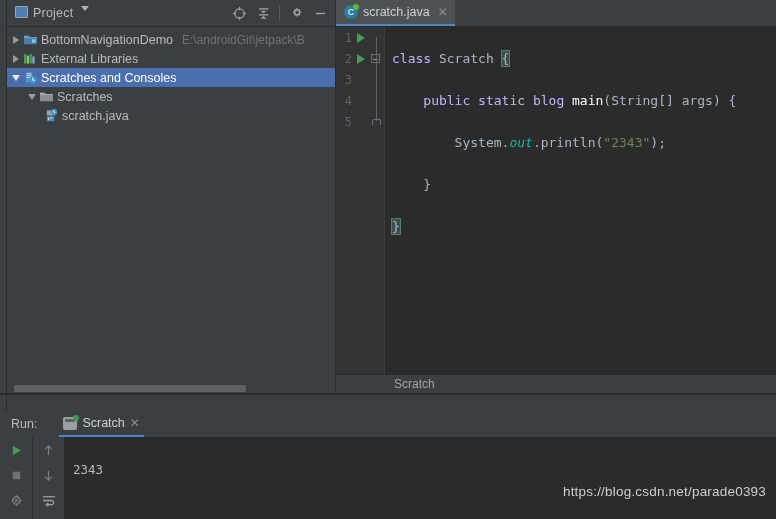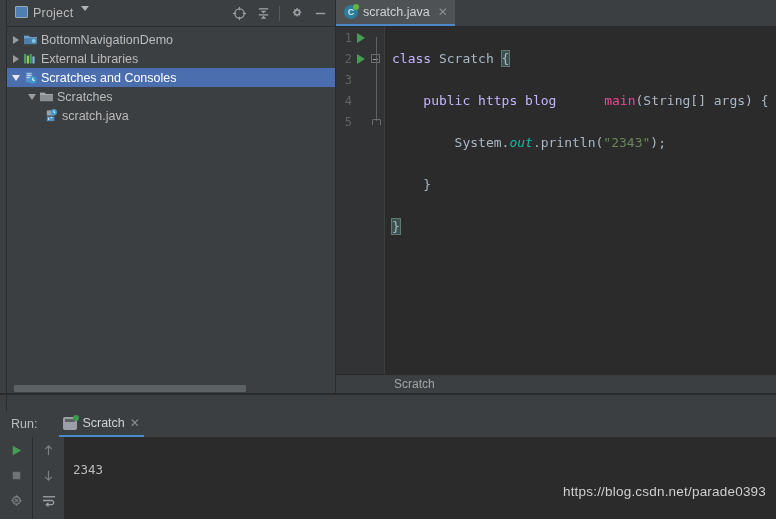--- a/index.html
+++ b/index.html
@@ -116,21 +116,21 @@
   }
   .fold-line { position:absolute; left:40px; top:10px; width:1px; height:84px; background:#606366; }
   .fold-cap { position:absolute; left:36px; top:92px; width:9px; height:6px; border:1px solid #6a6e70; border-bottom:none; border-radius:2px 2px 0 0; }
 
   .code {
     flex:1; padding:0 0 0 8px; position:relative;
     font-family:"DejaVu Sans Mono", monospace; font-size:13px; line-height:21px;
     color:#a9b7c6; white-space:pre;
   }
   .kw { color:#c4b5fd; }
-  .mname { color:#ec4899;margin-left:40px; }
+  .mname { color:#ffffff; }
   .field-static { color:#14b8a6; font-style:italic; }
   .str { color:#6a8759; }
   .brace-hl { background:#3b514d; outline:1px solid #5d7a72; color:#a9b7c6; }
   .cursor-brace { color:#a9b7c6; }
 
   .editor-vline { position:absolute; left:48px; top:0; width:1px; height:347px; background:#3c3f41; }
 
   
   .editor-status {
     position:absolute; left:336px; top:374px; width:440px; height:19px;
@@ -242,20 +242,21 @@
             <span class="arrow-r"></span>
           </span>
         <span class="node-icon">
           <svg width="15" height="13" viewBox="0 0 16 14">
             <path d="M1 3 L6 3 L7.2 4.4 L15 4.4 L15 12 L1 12 Z" fill="#4e7ea8"></path>
             <path d="M1 3 L6 3 L7.2 4.4 L15 4.4 L15 5.6 L1 5.6 Z" fill="#6a9fcb"></path>
             <circle cx="11.5" cy="8.6" r="2.2" fill="#7fc9e8"></circle>
           </svg>
         </span>
         <span class="node-label">BottomNavigationDemo</span>
+        <span class="node-path">E:\androidGit\jetpack\B</span>
       </div>
 
       <div class="tree-row ind1">
         <span class="tw-arrow">
             <span class="arrow-r"></span>
           </span>
         <span class="node-icon">
           <svg width="14" height="13" viewBox="0 0 14 13">
             <rect x="1" y="2" width="2.2" height="9.5" fill="#4a9c6e"></rect>
             <rect x="3.8" y="3.6" width="2.2" height="7.9" fill="#8fd04a"></rect>
@@ -361,21 +362,21 @@
           <span class="gfold"></span>
         </div>
         <div class="fold-line"></div>
         <div class="fold-cap"></div>
       </div>
 
       <div class="editor-vline"></div>
 
       <div class="code">
 <div><span class="kw">class</span> <span>Scratch</span> <span class="brace-hl">{</span></div>
-<div>    <span class="kw">public</span> <span class="kw">https</span> <span class="kw">blog</span> <span class="mname">main</span>(String[] args) {</div>
+<div>    <span class="kw">public</span> <span class="kw">static</span> <span class="kw">blog</span> <span class="mname">main</span>(String[] args) {</div>
 <div>        System.<span class="field-static">out</span>.println(<span class="str">"2343"</span>);</div>
 <div>    }</div>
 <div><span class="brace-hl cursor-brace">}</span></div>
       </div>
     </div>
   </div>
 
   <div class="editor-status">
     <span class="crumb">Scratch</span>
   </div>

